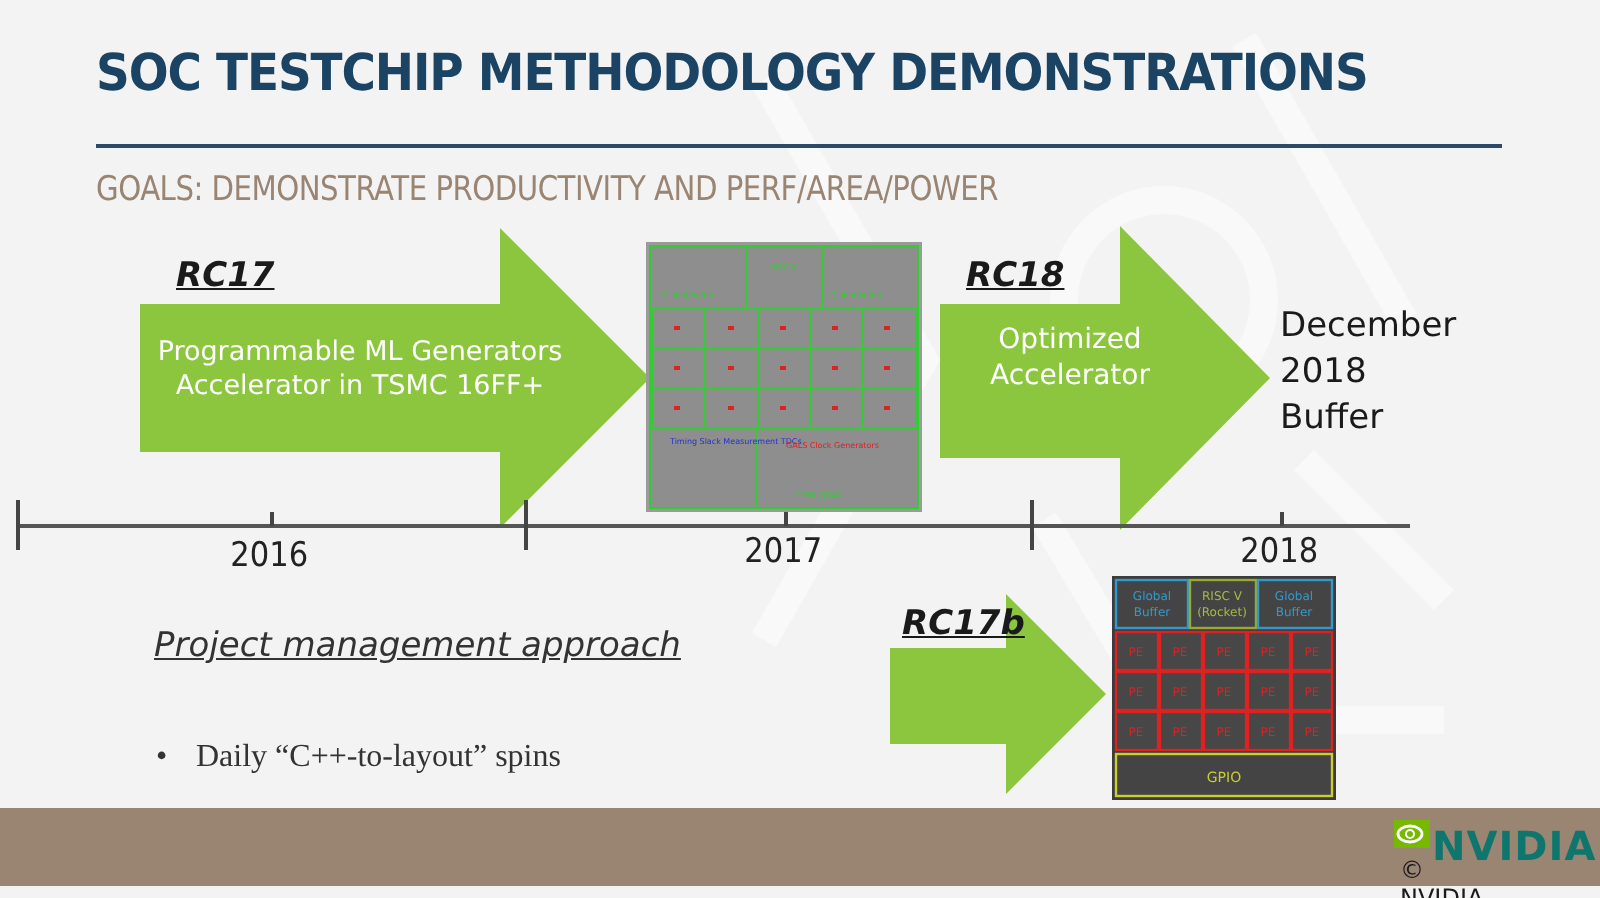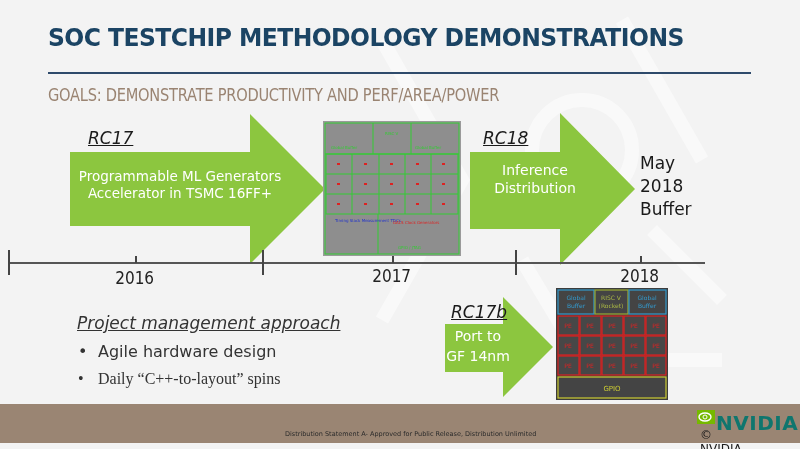--- a/index.html
+++ b/index.html
@@ -5,21 +5,21 @@
   * { margin:0; padding:0; box-sizing:border-box; }
   body { width:800px; height:449px; overflow:hidden; background:#f3f3f3; font-family:"DejaVu Sans", sans-serif; position:relative; }
   .slide { position:absolute; left:0; top:0; width:742px; height:449px; background:#f3f3f3; }
   .bgdeco { position:absolute; right:0; top:0; width:420px; height:404px; opacity:0.5; }
   .title { position:absolute; left:48px; top:22px; font-family:"DejaVu Sans", sans-serif; font-weight:bold; font-size:25.5px; color:#1b4464; letter-spacing:-0.6px; transform:scaleX(0.92); transform-origin:left; white-space:nowrap; }
   .rule { position:absolute; left:48px; top:72px; width:703px; height:1.5px; background:#2e4a6b; }
   .goals { position:absolute; left:48px; top:85px; font-size:17px; color:#9a8472; letter-spacing:-0.3px; transform:scaleX(0.86); transform-origin:left; white-space:nowrap; }
   .arrow { position:absolute; }
   .arrow svg { position:absolute; left:0; top:0; }
   .arrow-text { position:absolute; color:#fff; text-align:center; line-height:1.25; font-size:14px; }
-  .rc-label { position:absolute; font-weight:normal; font-style:italic; text-decoration:underline; color:#1a1a1a; font-size:17px; }
+  .rc-label { position:absolute; font-weight:bold; font-style:italic; text-decoration:underline; color:#1a1a1a; font-size:17px; }
   .timeline { position:absolute; left:8px; top:262px; width:697px; height:1.5px; background:#555; }
   .tick { position:absolute; width:1.5px; background:#444; }
   .year { position:absolute; font-size:17px; color:#222; transform:scaleX(0.9); }
   .tapeout { position:absolute; left:640px; top:152px; font-size:17px; line-height:23px; color:#1a1a1a; }
   .chip { position:absolute; }
   .pm-title { position:absolute; left:77px; top:313px; font-size:17px; font-style:italic; text-decoration:underline; color:#333; }
   .bullet { position:absolute; left:78px; font-size:16px; color:#333; }
   .bullet .dot { display:inline-block; width:20px; }
   .footer { position:absolute; left:0; top:404px; width:800px; height:39px; background:#9a8573; }
   .footer-note { position:absolute; left:285px; top:430px; font-size:6.5px; color:#2a2a2a; }
@@ -100,59 +100,52 @@
           <rect x="119" y="82" width="3" height="2"></rect>
       </g>
     </svg>
   </div>
 
   <div class="arrow" style="left:470px;top:113px;width:165px;height:152px;">
     <svg width="165" height="152" viewBox="0 0 165 152">
       <polygon points="0,39 90,39 90,0 165,76 90,152 90,116 0,116" fill="#8cc63f"></polygon>
     </svg>
     <div class="arrow-text" style="left:0;top:48px;width:130px;font-size:14px;line-height:18px;">
-      <div>Inference</div>
-      <div>Distribution</div>
+      <div>Optimized</div>
+      <div>Accelerator</div>
     </div>
   </div>
   <div class="rc-label" style="left:483px;top:128px;">RC18</div>
 
   <div class="tapeout">
-    <div>May</div>
+    <div>December</div>
     <div>2018</div>
     <div>Buffer</div>
   </div>
 
   <div class="timeline"></div>
   <div class="tick" style="left:8px;top:250px;height:25px;"></div>
   <div class="tick" style="left:135px;top:256px;height:7px;"></div>
   <div class="tick" style="left:262px;top:250px;height:25px;"></div>
   <div class="tick" style="left:392px;top:256px;height:7px;"></div>
   <div class="tick" style="left:515px;top:250px;height:25px;"></div>
   <div class="tick" style="left:640px;top:256px;height:7px;"></div>
   <div class="year" style="left:113px;top:268px;">2016</div>
   <div class="year" style="left:370px;top:266px;">2017</div>
   <div class="year" style="left:618px;top:266px;">2018</div>
 
   <div class="pm-title">Project management approach</div>
-  <div class="bullet" style="top:342px;">
-    <span class="dot">•</span><span>Agile hardware design</span>
-  </div>
   <div class="bullet" style="top:370px;font-family:Liberation Serif, serif;">
     <span class="dot">•</span><span>Daily “C++-to-layout” spins</span>
   </div>
 
   <div class="arrow" style="left:445px;top:297px;width:108px;height:100px;">
     <svg width="108" height="100" viewBox="0 0 108 100">
       <polygon points="0,27 58,27 58,0 108,50 58,100 58,75 0,75" fill="#8cc63f"></polygon>
     </svg>
-    <div class="arrow-text" style="left:0;top:29px;width:66px;font-size:14px;line-height:20px;">
-      <div>Port to</div>
-      <div>GF 14nm</div>
-    </div>
   </div>
   <div class="rc-label" style="left:451px;top:302px;">RC17b</div>
 
   <div class="chip" style="left:556px;top:288px;width:112px;height:112px;">
     <svg width="112" height="112" viewBox="0 0 112 112">
       <rect x="0" y="0" width="112" height="112" fill="#3c3c3c"></rect>
       <rect x="2" y="2" width="36" height="24" fill="#444" stroke="#3399cc" stroke-width="1.2"></rect>
       <rect x="39" y="2" width="33" height="24" fill="#444" stroke="#99aa33" stroke-width="1.2"></rect>
       <rect x="73" y="2" width="37" height="24" fill="#444" stroke="#3399cc" stroke-width="1.2"></rect>
       <g font-family="DejaVu Sans, sans-serif" font-size="6" text-anchor="middle">
@@ -196,21 +189,20 @@
           <text x="56" y="80">PE</text>
           <text x="78" y="80">PE</text>
           <text x="100" y="80">PE</text>
       </g>
       <rect x="2" y="89" width="108" height="21" fill="#444" stroke="#cccc33" stroke-width="1.2"></rect>
       <text x="56" y="103" font-family="DejaVu Sans, sans-serif" font-size="7" fill="#cccc33" text-anchor="middle">GPIO</text>
     </svg>
   </div>
 
   <div class="footer"></div>
-  <div class="footer-note">Distribution Statement A- Approved for Public Release, Distribution Unlimited</div>
   <svg class="nvicon" width="18" height="14" viewBox="0 0 18 14">
     <rect x="0" y="0" width="18" height="14" fill="#76b900"></rect>
     <ellipse cx="8" cy="7" rx="6" ry="4" fill="none" stroke="#fff" stroke-width="1.4"></ellipse>
     <circle cx="8" cy="7" r="2" fill="#76b900" stroke="#fff" stroke-width="1"></circle>
   </svg>
   <div class="nvlogo">NVIDIA.</div>
   <div class="copy">© NVIDIA 2018</div>
 </div>
 
 </body></html>

